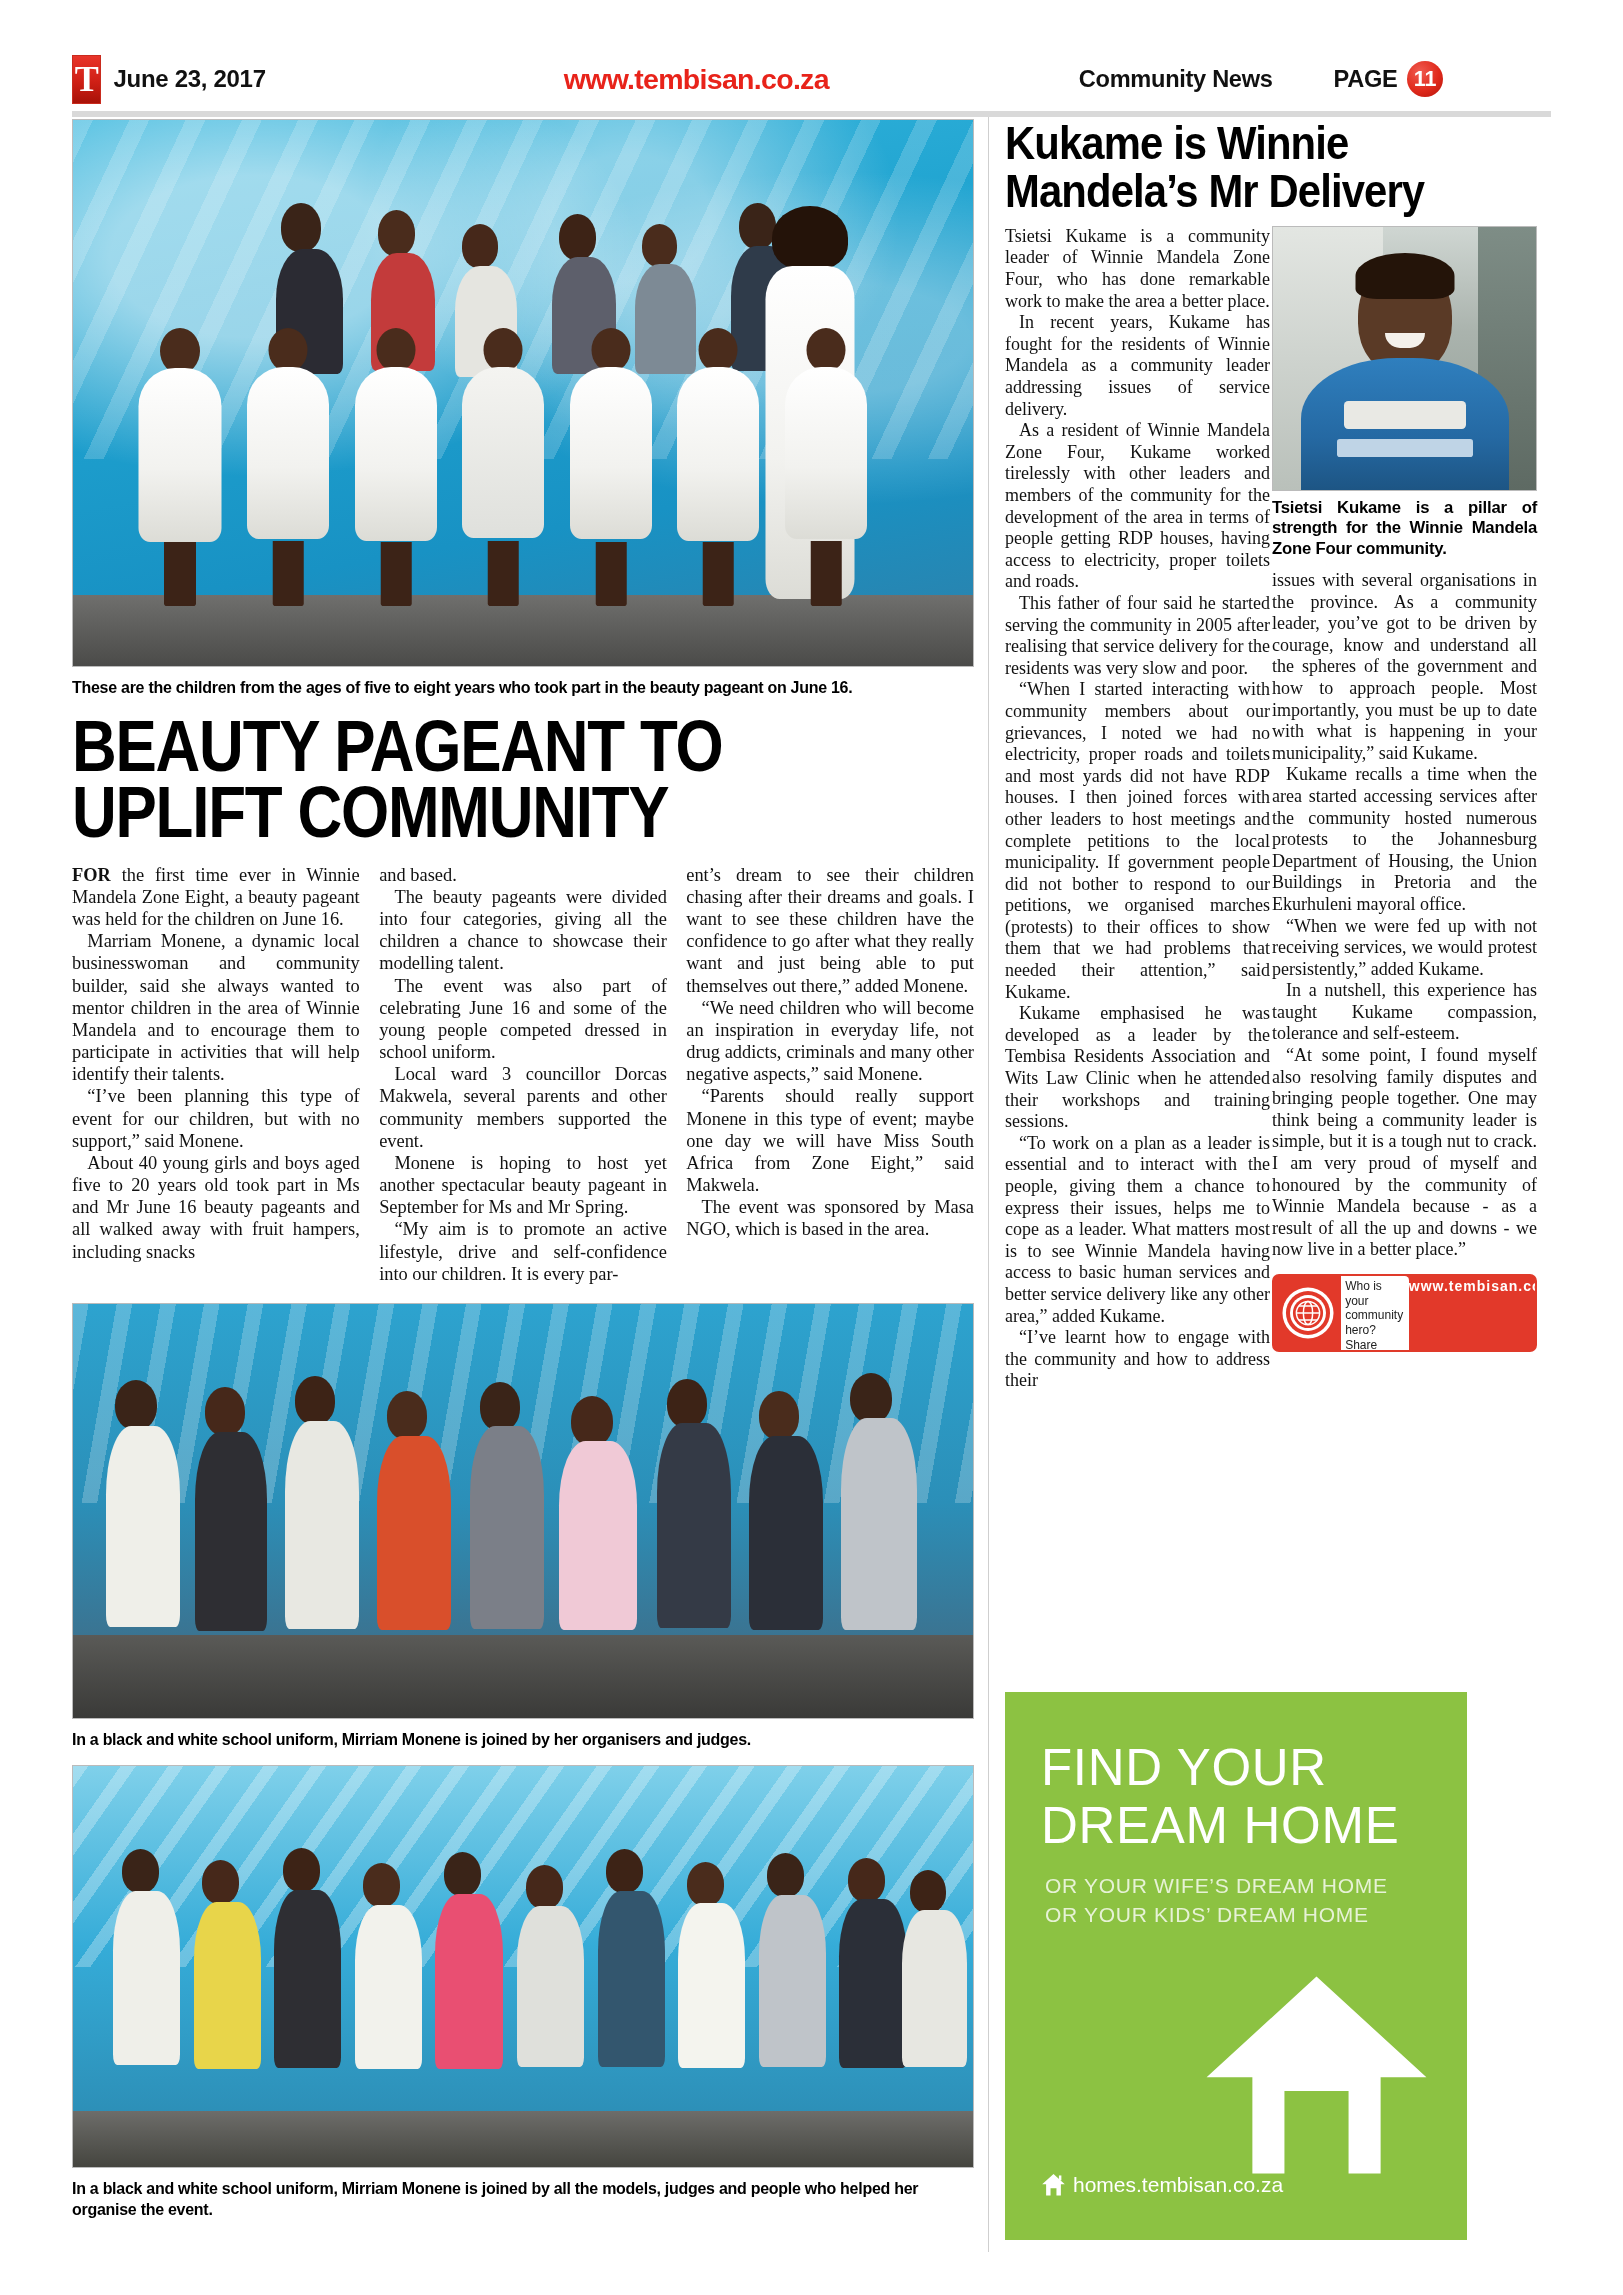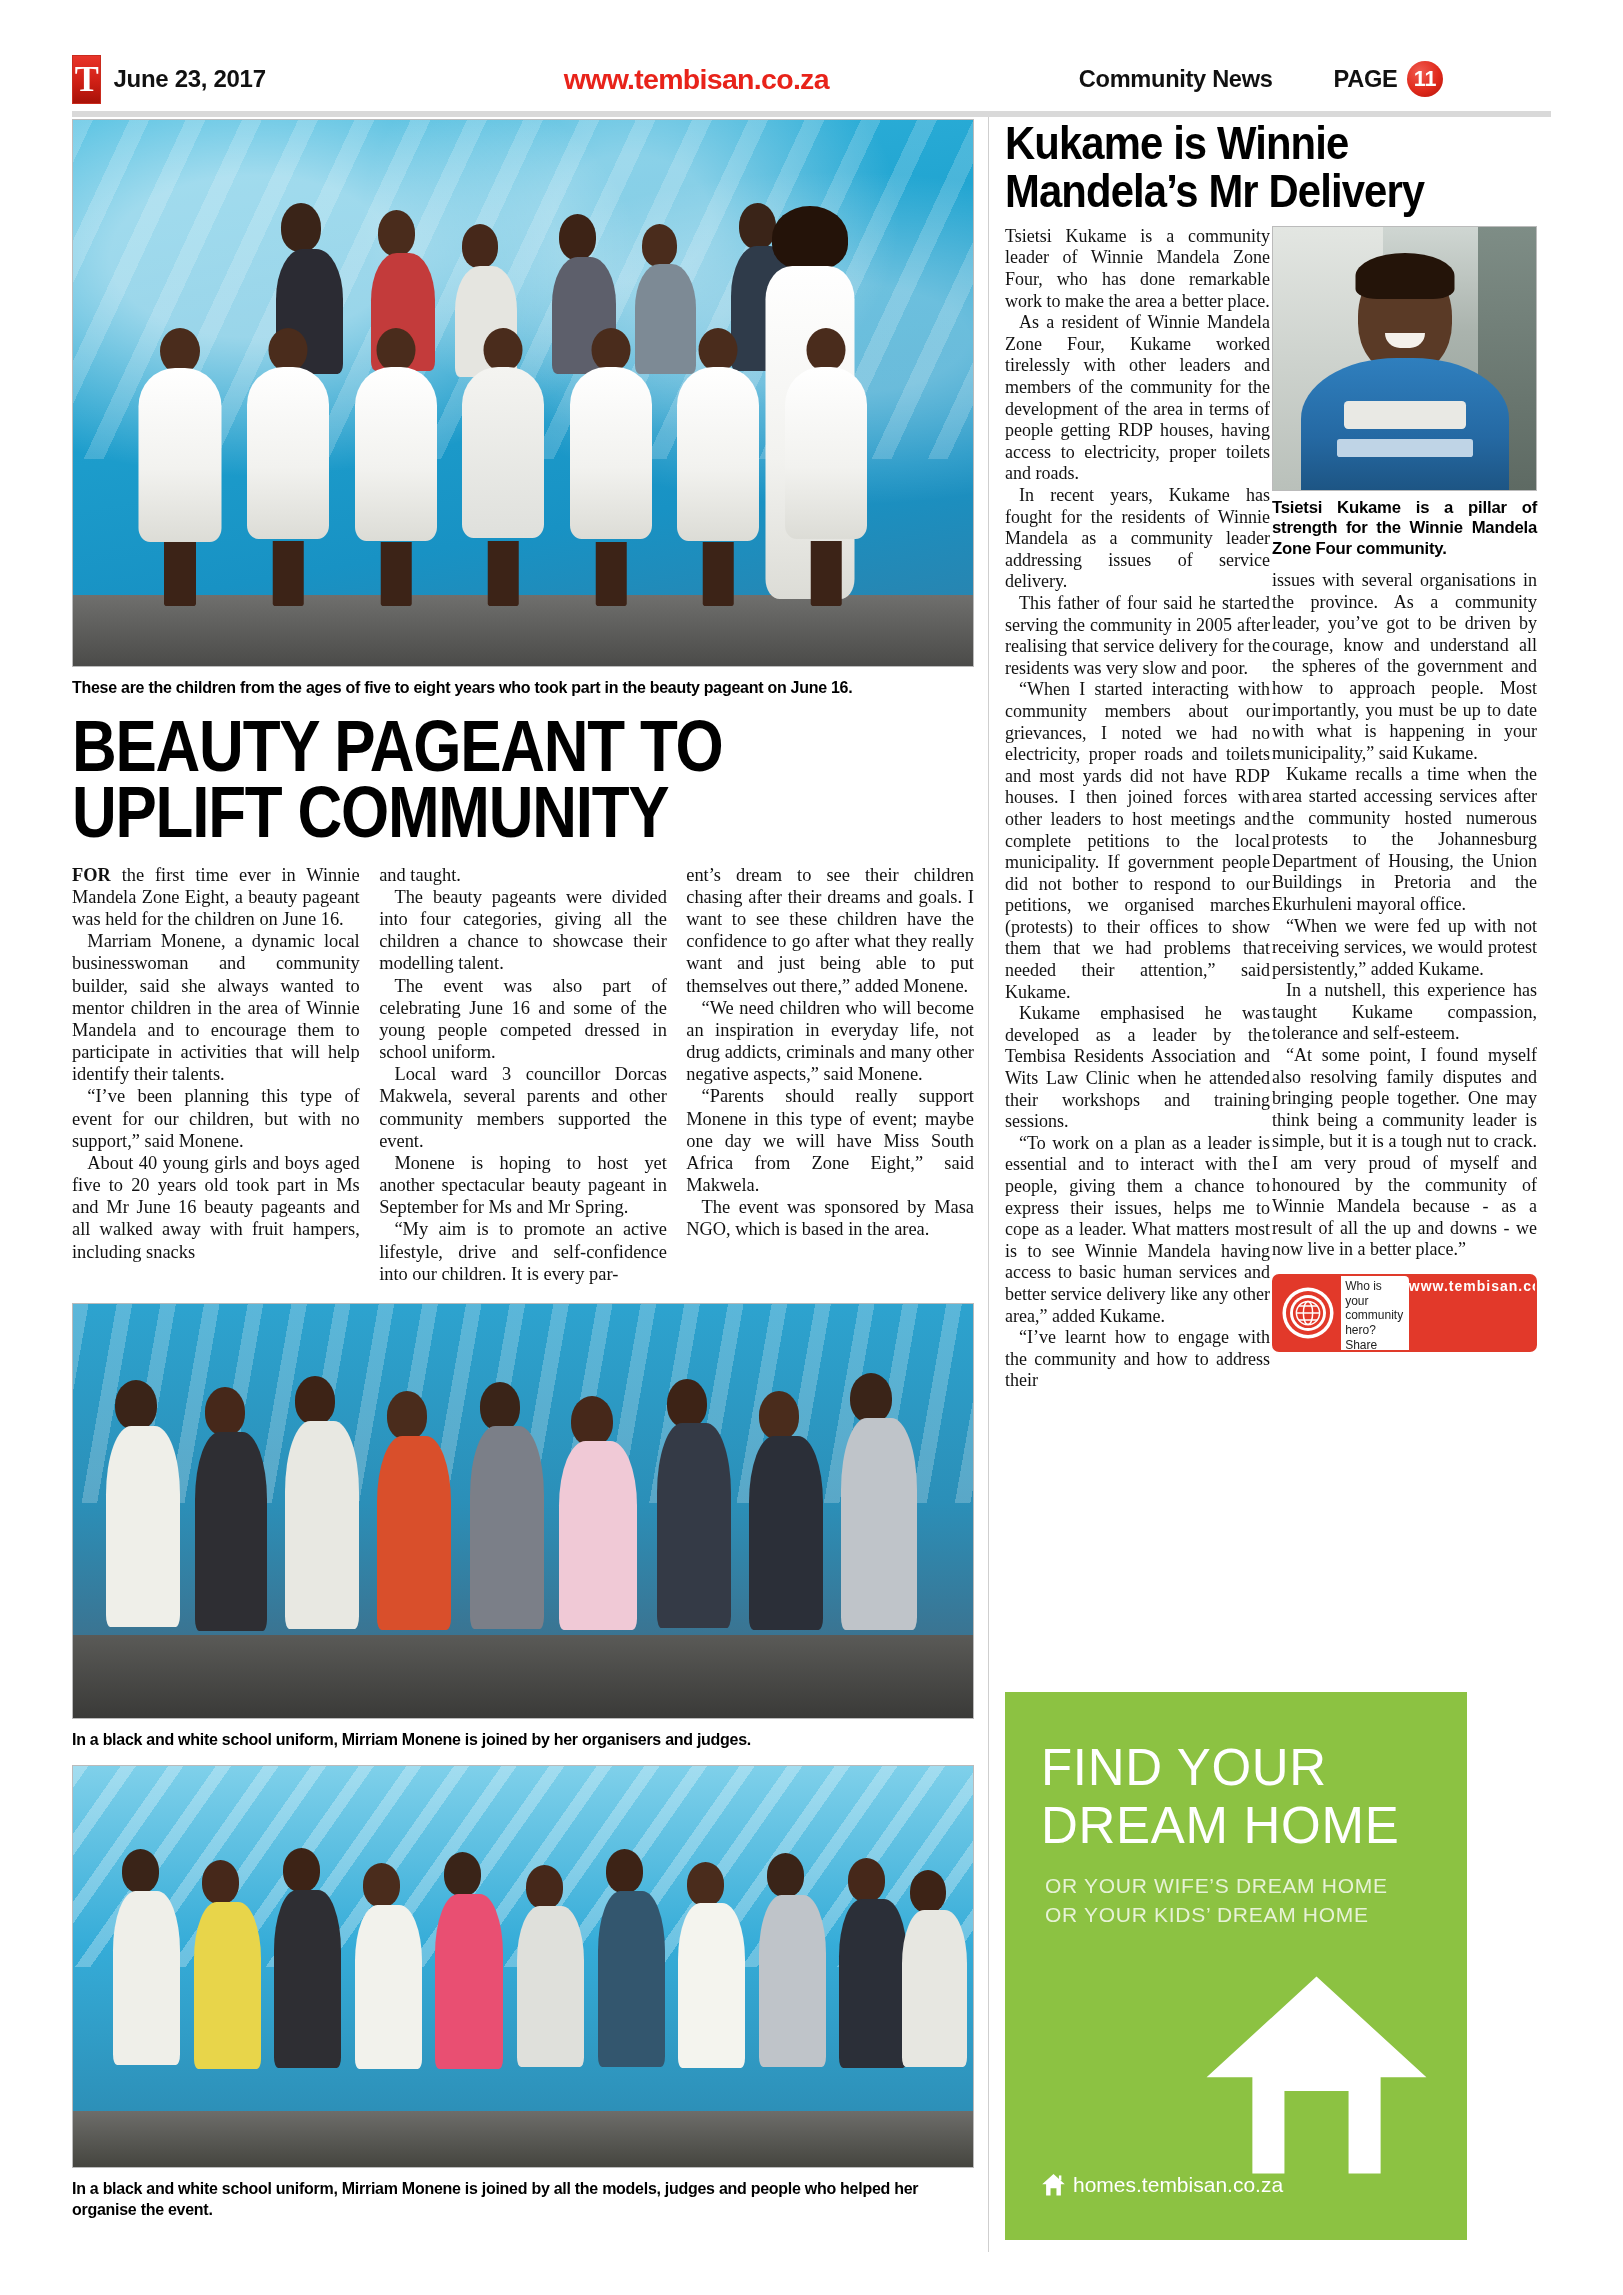--- a/index.html
+++ b/index.html
@@ -428,21 +428,21 @@
       <div class="bodycol">
         <div class="bodytext">
           <p class="first"><b>FOR</b><span> the first time ever in Winnie Mandela Zone Eight, a beauty pageant was held for the children on June 16.</span></p>
           <p>Marriam Monene, a dynamic local businesswoman and community builder, said she always wanted to mentor children in the area of Winnie Mandela and to encourage them to participate in activities that will help identify their talents.</p>
           <p>“I’ve been planning this type of event for our children, but with no support,” said Monene.</p>
           <p>About 40 young girls and boys aged five to 20 years old took part in Ms and Mr June 16 beauty pageants and all walked away with fruit hampers, including snacks</p>
         </div>
       </div>
       <div class="bodycol">
         <div class="bodytext">
-          <p class="first">and taught.</p>
+          <p class="first">and based.</p>
           <p>The beauty pageants were divided into four categories, giving all the children a chance to showcase their modelling talent.</p>
           <p>The event was also part of celebrating June 16 and some of the young people competed dressed in school uniform.</p>
           <p>Local ward 3 councillor Dorcas Makwela, several parents and other community members supported the event.</p>
           <p>Monene is hoping to host yet another spectacular beauty pageant in September for Ms and Mr Spring.</p>
           <p>“My aim is to promote an active lifestyle, drive and self-confidence into our children. It is every par-</p>
         </div>
       </div>
       <div class="bodycol">
         <div class="bodytext">
           <p class="first">ent’s dream to see their children chasing after their dreams and goals. I want to see these children have the confidence to go after what they really want and just being able to put themselves out there,” added Monene.</p>
@@ -515,22 +515,22 @@
   <div class="right-col">
     <div class="headline-right">
       <div>Kukame is Winnie</div>
       <div>Mandela’s Mr Delivery</div>
     </div>
 
     <div class="right-body-2">
       <div class="rcol">
         <div class="rbody">
           <p class="first">Tsietsi Kukame is a community leader of Winnie Mandela Zone Four, who has done remarkable work to make the area a better place.</p>
+          <p>In recent years, Kukame has fought for the residents of Winnie Mandela as a community leader addressing issues of service delivery.</p>
           <p>As a resident of Winnie Mandela Zone Four, Kukame worked tirelessly with other leaders and members of the community for the development of the area in terms of people getting RDP houses, having access to electricity, proper toilets and roads.</p>
-          <p>In recent years, Kukame has fought for the residents of Winnie Mandela as a community leader addressing issues of service delivery.</p>
           <p>This father of four said he started serving the community in 2005 after realising that service delivery for the residents was very slow and poor.</p>
           <p>“When I started interacting with community members about our grievances, I noted we had no electricity, proper roads and toilets and most yards did not have RDP houses. I then joined forces with other leaders to host meetings and complete petitions to the local municipality. If government people did not bother to respond to our petitions, we organised marches (protests) to their offices to show them that we had problems that needed their attention,” said Kukame.</p>
           <p>Kukame emphasised he was developed as a leader by the Tembisa Residents Association and Wits Law Clinic when he attended their workshops and training sessions.</p>
           <p>“To work on a plan as a leader is essential and to interact with the people, giving them a chance to express their issues, helps me to cope as a leader. What matters most is to see Winnie Mandela having access to basic human services and better service delivery like any other area,” added Kukame.</p>
           <p>“I’ve learnt how to engage with the community and how to address their</p>
         </div>
       </div>
 
       <div class="rcol">
 

